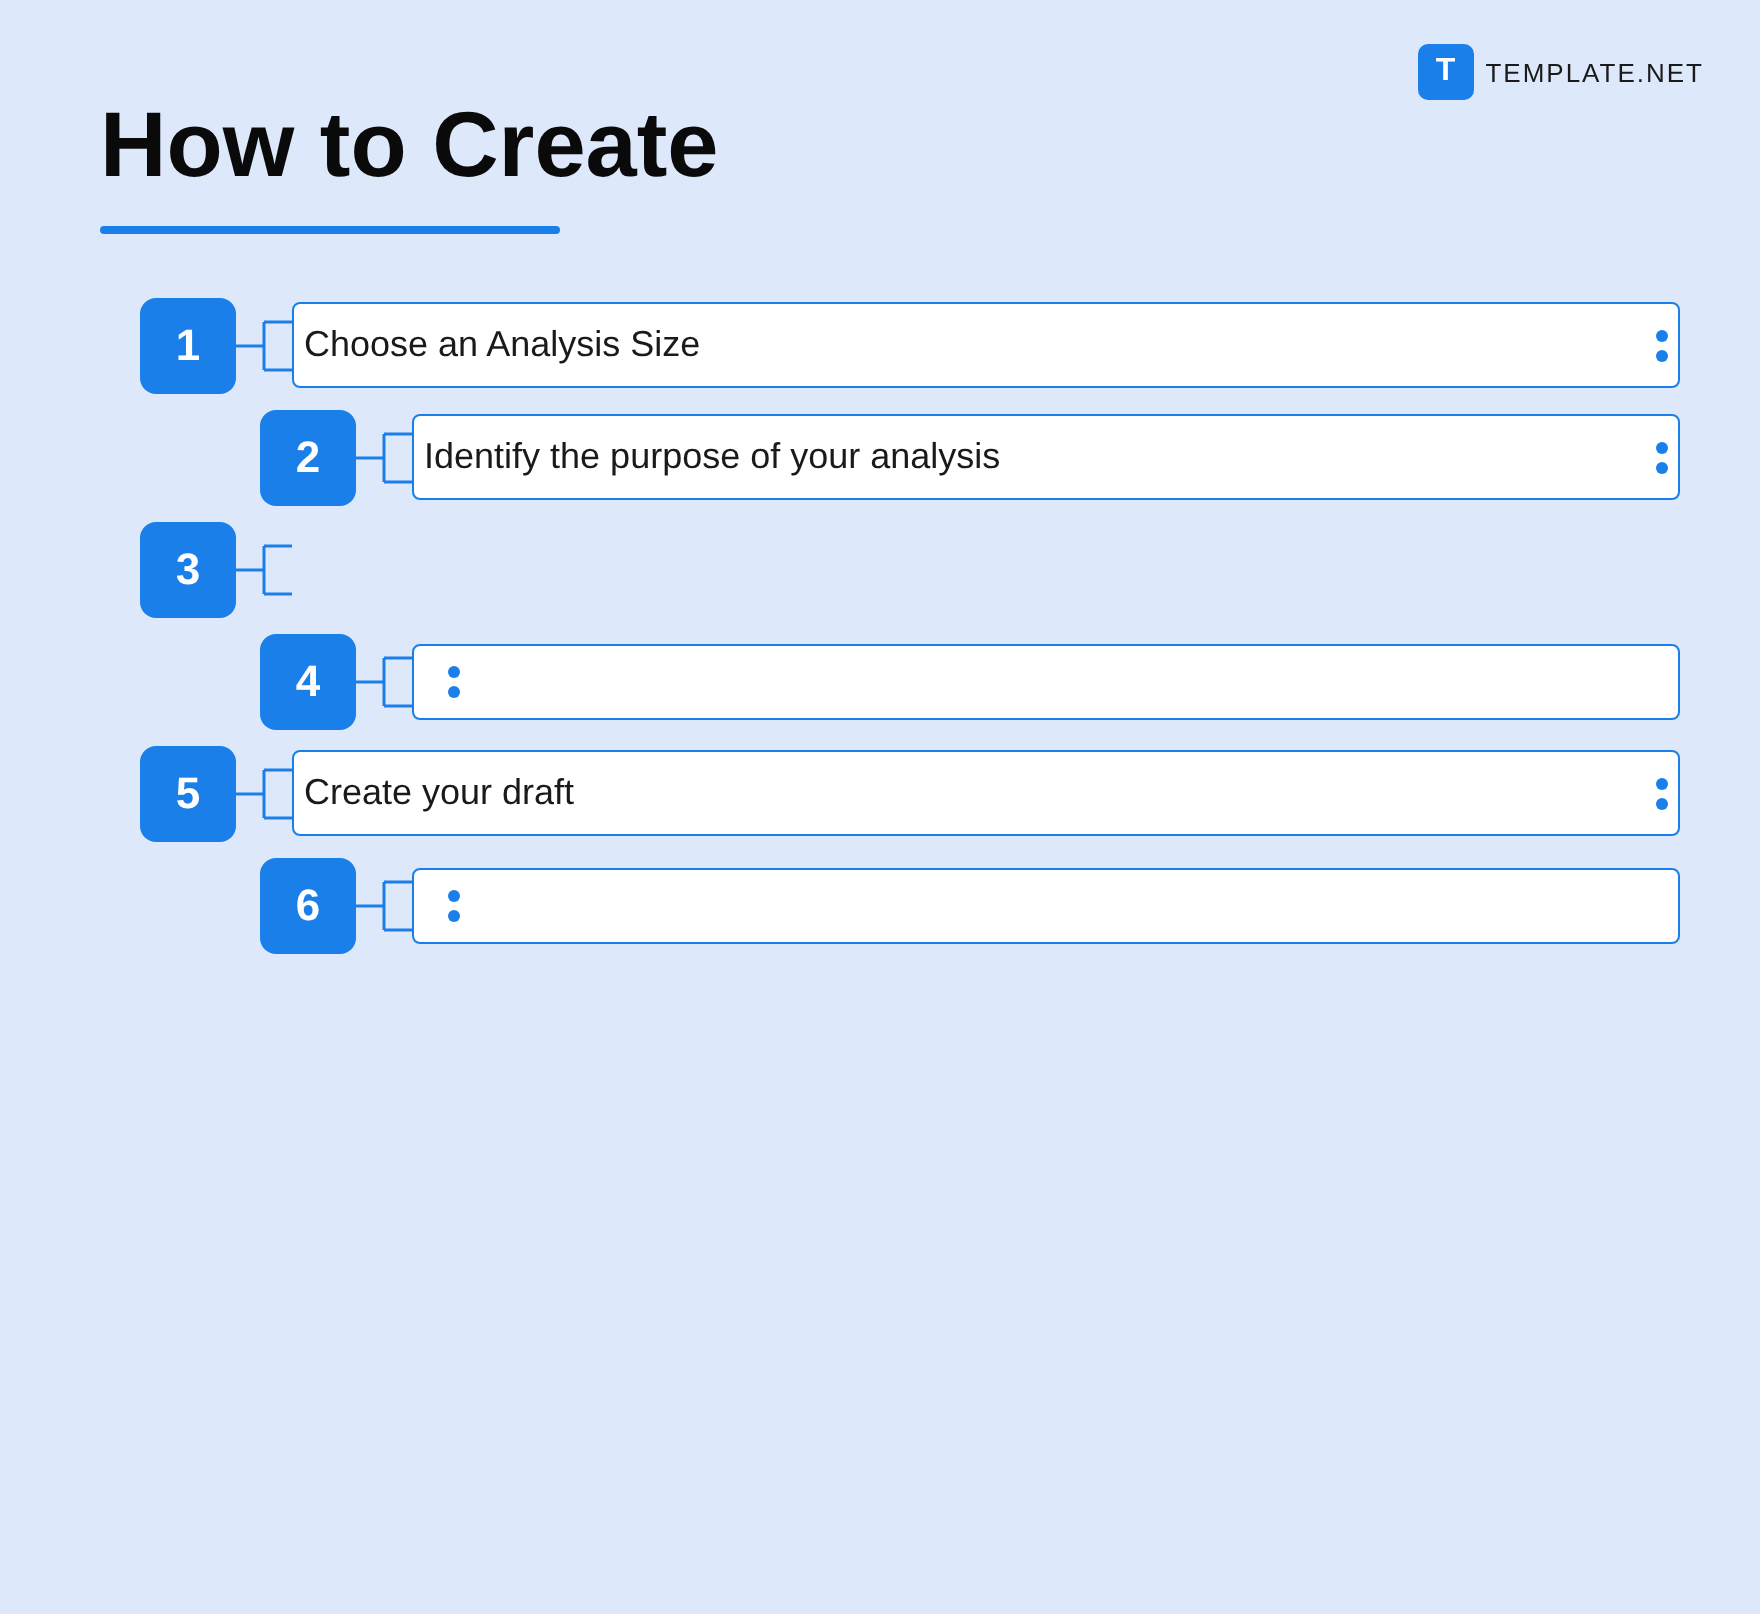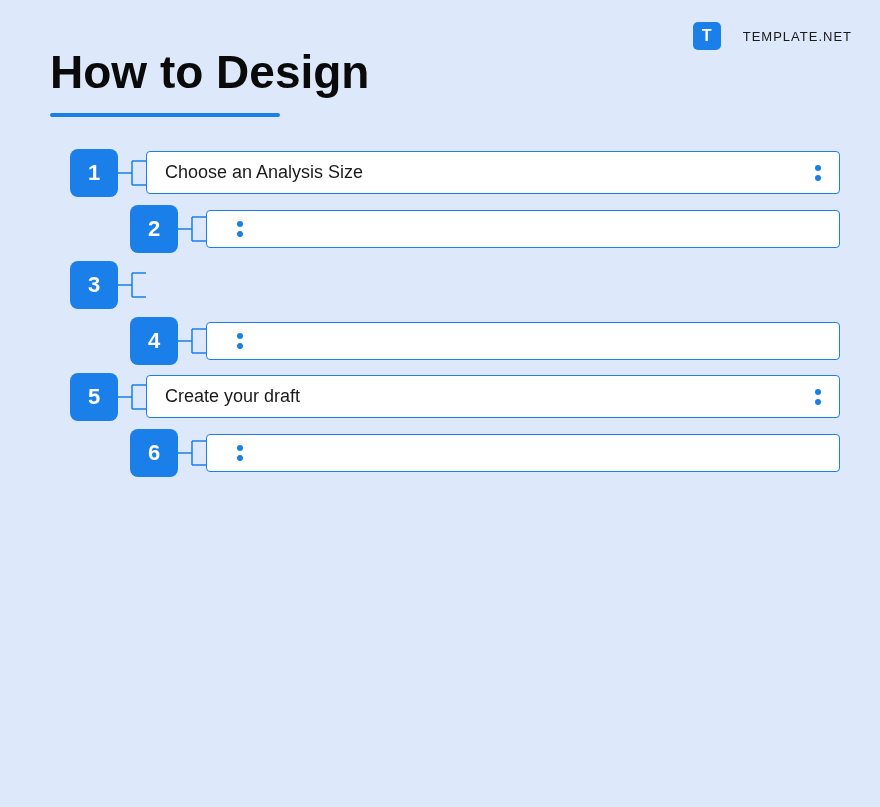--- a/index.html
+++ b/index.html
@@ -41,21 +41,20 @@
       color: white;
       font-weight: 900;
       font-size: 16px;
     }
 
     .logo-text {
       font-size: 13px;
       font-weight: 700;
       color: #1a1a1a;
       letter-spacing: 1px;
-      margin-left: 16px;
     }
 
     .logo-text span {
       font-weight: 400;
     }
 
     
     .main-title {
       font-size: 46px;
       font-weight: 900;
@@ -122,21 +121,21 @@
     .bracket-svg {
       width: 28px;
       height: 32px;
     }
 
     
     .step-box {
       border: 1.5px solid #1a7fe8;
       background: white;
       border-radius: 4px;
-      padding: 10px 18px;
+      padding: 10px 5px;
       display: flex;
       align-items: center;
       justify-content: space-between;
       flex: 1;
     }
 
     .step-label {
       font-size: 18px;
       color: #1a1a1a;
       font-weight: 400;
@@ -165,21 +164,21 @@
   <div class="logo-area">
     <div class="logo-icon">
       <span>T</span>
     </div>
     <div class="logo-text">
       <span>TEMPLATE</span><span>.NET</span>
     </div>
   </div>
 
   <div class="main-title">
-    <div>How to Design</div>
+    <div>How to Create</div>
   </div>
   <div class="title-underline"></div>
 
   <div class="steps-container" id="steps-container">
   <div class="step-row">
         <div class="step-badge">1</div>
         <div class="bracket">
     <svg class="bracket-svg" viewBox="0 0 28 32" fill="none" xmlns="http://www.w3.org/2000/svg">
       <line x1="0" y1="16" x2="14" y2="16" stroke="#1a7fe8" stroke-width="1.5"></line>
       <line x1="14" y1="4" x2="14" y2="28" stroke="#1a7fe8" stroke-width="1.5"></line>
@@ -199,20 +198,21 @@
         <div class="step-badge">2</div>
         <div class="bracket">
     <svg class="bracket-svg" viewBox="0 0 28 32" fill="none" xmlns="http://www.w3.org/2000/svg">
       <line x1="0" y1="16" x2="14" y2="16" stroke="#1a7fe8" stroke-width="1.5"></line>
       <line x1="14" y1="4" x2="14" y2="28" stroke="#1a7fe8" stroke-width="1.5"></line>
       <line x1="14" y1="4" x2="28" y2="4" stroke="#1a7fe8" stroke-width="1.5"></line>
       <line x1="14" y1="28" x2="28" y2="28" stroke="#1a7fe8" stroke-width="1.5"></line>
     </svg>
   </div>
         <div class="step-box">
+          <span class="step-label">Identify the purpose of your analysis</span>
           <div class="dots">
     <div class="dot"></div>
     <div class="dot"></div>
   </div>
         </div>
       </div>
       <div class="step-row">
         <div class="step-badge">3</div>
         <div class="bracket">
     <svg class="bracket-svg" viewBox="0 0 28 32" fill="none" xmlns="http://www.w3.org/2000/svg">

